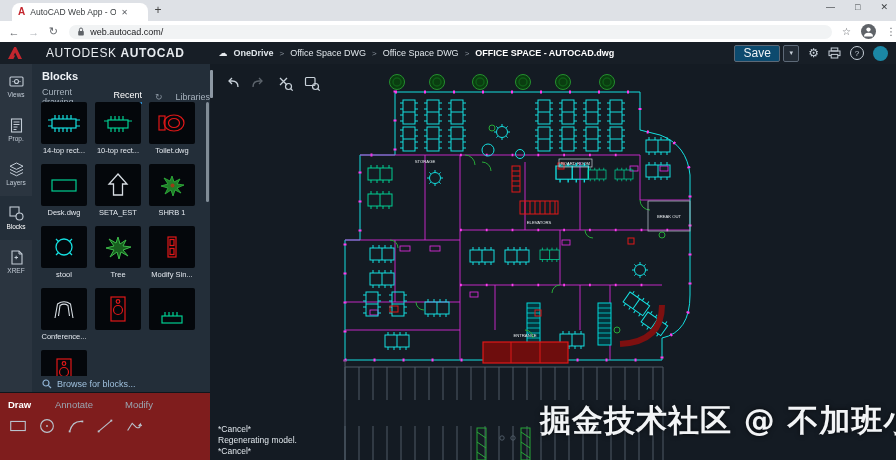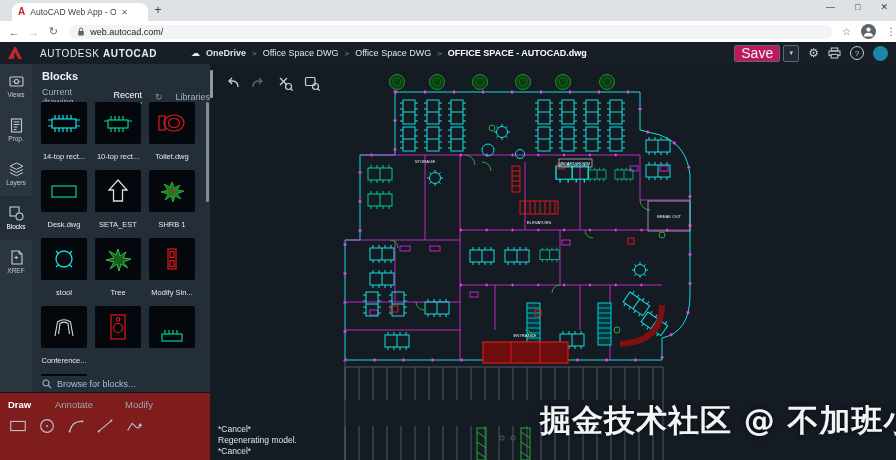--- a/index.html
+++ b/index.html
@@ -24,30 +24,30 @@
   .urlfield{margin-left:6px;width:756px;height:14px;border-radius:7px;background:#f1f3f4;
             display:flex;align-items:center;padding:0 8px;gap:5px}
   .urltext{font-size:9px;color:#202124}
   .urlright{display:flex;align-items:center;gap:10px;margin-left:10px;color:#5f6368}
   .staric{font-size:10px}
   .dots{font-size:10px}
 
   
   .appbar{left:0;top:42px;width:896px;height:22px;background:#171e26;display:flex;align-items:center}
   .alogo{margin-left:8px}
-  .brand{margin-left:18px;font-size:10px;letter-spacing:.6px;color:#e7ebef;white-space:nowrap}
+  .brand{margin-left:24px;font-size:12px;letter-spacing:.6px;color:#e7ebef;white-space:nowrap}
   .brand b{font-weight:bold}
   .crumbs{margin-left:34px;display:flex;align-items:center;gap:6px;font-size:9px;color:#dfe5ea;white-space:nowrap}
   .cloud{font-size:9px;color:#e7ebef}
   .crumb-sep{color:#8a939d;font-size:8px}
   .crumb.first{font-weight:bold}
   .crumb.last{font-weight:bold;color:#fff}
   .appright{margin-left:auto;display:flex;align-items:center;gap:9px;margin-right:8px}
   .savebtn{width:44px;height:15px;border:1px solid #5d6977;border-radius:2px;color:#eef2f5;
-           font-size:14px;display:flex;align-items:center;justify-content:center;background:#be185d}
+           font-size:12px;display:flex;align-items:center;justify-content:center;background:#0c4a6e}
   .savecaret{width:14px;height:15px;border:1px solid #5d6977;border-radius:2px;color:#c7d0d9;
              font-size:7px;display:flex;align-items:center;justify-content:center;margin-left:-6px;background:#222b35}
   .hico{color:#c7d0d9;font-size:12px;line-height:12px}
   .helpc{width:12px;height:12px;border:1px solid #c7d0d9;border-radius:50%;color:#c7d0d9;
          font-size:8px;display:flex;align-items:center;justify-content:center}
   .avatarT{width:15px;height:15px;border-radius:50%;background:#1b87a5}
 
   
   .rail{left:0;top:64px;width:32px;height:328px;background:#2b3540}
   .railitem{height:44px;display:flex;flex-direction:column;align-items:center;justify-content:center;gap:2px}
@@ -58,21 +58,21 @@
   
   .panel{left:32px;top:64px;width:178px;height:328px;background:#232e39;overflow:hidden}
   .ptitle{position:absolute;left:10px;top:6px;font-size:11px;font-weight:bold;color:#eef2f6}
   .ptabs{position:absolute;left:10px;top:23px;display:flex;align-items:center;gap:13px;font-size:9px;color:#a7b2bd}
   .ptab.active{color:#fff;border-bottom:2px solid #2f8fd0;padding-bottom:2px}
   .sync{color:#8a95a1;font-size:9px}
   .bgrid{position:absolute;left:9px;top:38px;display:grid;grid-template-columns:repeat(3,46px);
          column-gap:8px;row-gap:9px}
   .card{width:46px}
   .thumb{width:46px;height:42px;background:#04070b;border-radius:2px;display:flex;align-items:center;justify-content:center}
-  .clabel{font-size:7.5px;color:#e3e8ee;text-align:center;padding-top:8px;white-space:nowrap;overflow:hidden}
+  .clabel{font-size:7.5px;color:#e3e8ee;text-align:center;padding-top:2px;white-space:nowrap;overflow:hidden}
   .browsebar{position:absolute;left:0;top:312px;width:178px;height:16px;background:#232e39;
              display:flex;align-items:center;padding-left:10px;gap:5px}
   .browsetext{font-size:9px;color:#9fc0dd}
   .pscroll{position:absolute;right:1px;top:38px;width:3px;height:100px;background:#929da8;border-radius:2px;opacity:.85}
 
   
   .ribbon{left:0;top:392px;width:210px;height:68px;background:#7f1d1d;border-top:1px solid #10161c}
   .rtab{position:absolute;top:6px;font-size:9.5px;color:#9aa6b2}
   .rtab.active{color:#fff;font-weight:bold}
   .tool{position:absolute;top:23px;width:20px;height:20px}

